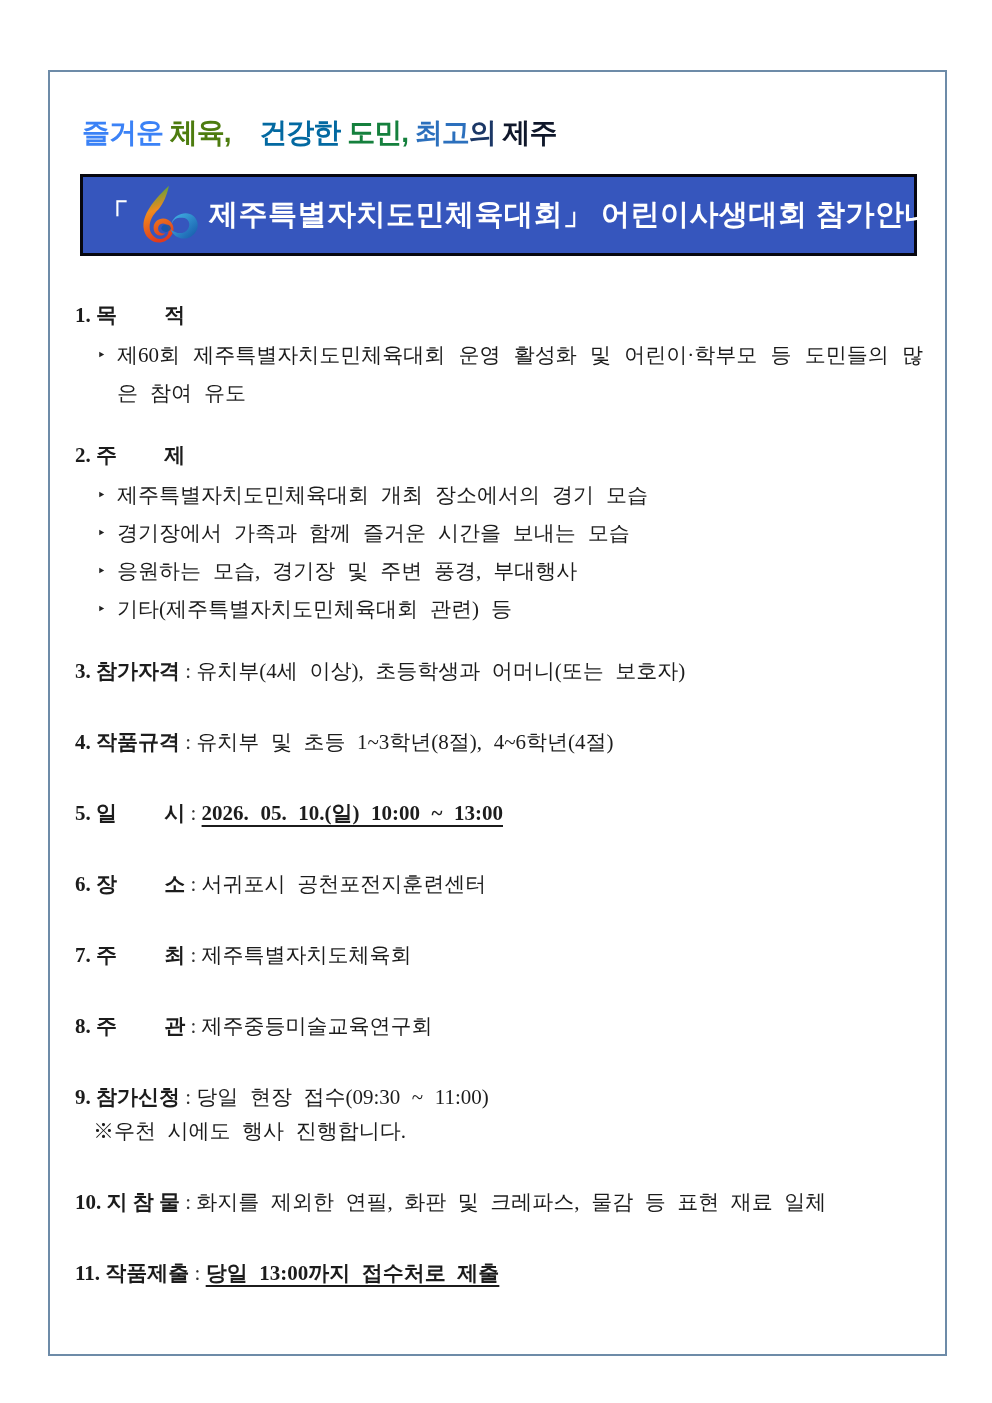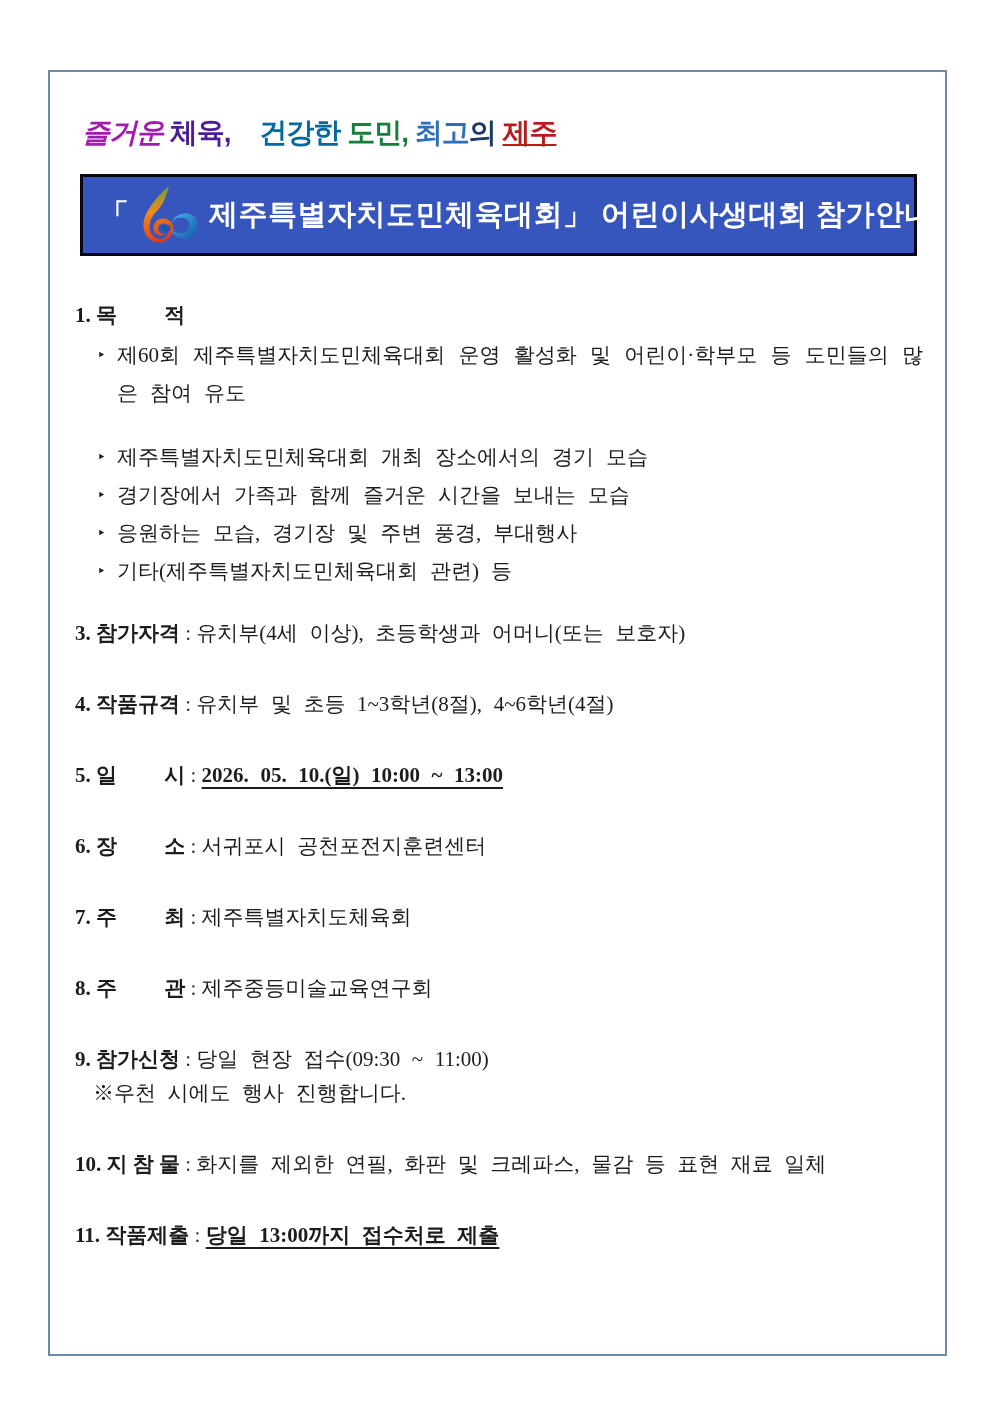--- a/index.html
+++ b/index.html
@@ -95,21 +95,21 @@
   }
   .notes { margin-top: 0; }
   .note-line { margin-left: 18px; word-spacing: 0.3em; white-space: pre-wrap; }
   .note-bold { font-weight: bold; }
 </style>
 </head>
 <body>
 
 <div class="frame">
 
-  <div class="slogan"><span style="color: #a21caf; font-style: italic;">즐거운 </span><span style="color: #4c1d95; text-align: right;">체육, </span><span style="color: #0369a1; margin-left: 22px;">건강한 </span><span style="color: #15803d;">도민, </span><span style="color: rgb(44, 112, 189); text-align: right;">최고</span><span style="color: rgb(27, 55, 102);">의 </span><span style="color: #b91c1c; text-decoration: underline;">제주</span></div>
+  <div class="slogan"><span style="color: #3b82f6;">즐거운 </span><span style="color: #4d7c0f; text-align: right;">체육, </span><span style="color: #0369a1; margin-left: 22px;">건강한 </span><span style="color: #15803d;">도민, </span><span style="color: rgb(44, 112, 189); text-align: right;">최고</span><span style="color: rgb(27, 55, 102);">의 </span><span style="color: #0f172a;">제주</span></div>
 
   <div class="banner">
     <span class="bracket">「</span>
     <span class="logo-wrap">
       <svg width="66" height="62" viewBox="0 0 70 64" aria-hidden="true">
         <defs>
           <linearGradient id="flameGrad" x1="0.2" y1="0" x2="0.4" y2="1">
             <stop offset="0" stop-color="#2ea84a"></stop>
             <stop offset="0.45" stop-color="#f08a1d"></stop>
             <stop offset="1" stop-color="#df3a1e"></stop>
@@ -133,20 +133,21 @@
       <div class="item-line"><span class="label">1. 목　　 적</span></div>
       <div class="bullets">
         <div class="bullet-row">
           <span class="bullet-glyph">‣</span>
           <div class="bullet-text">제60회 제주특별자치도민체육대회 운영 활성화 및 어린이·학부모 등 도민들의 많은 참여 유도</div>
         </div>
       </div>
     </div>
 
     <div class="item-block">
+      <div class="item-line"><span class="label">2. 주　　 제</span></div>
       <div class="bullets">
         <div class="bullet-row">
           <span class="bullet-glyph">‣</span>
           <div class="bullet-text">제주특별자치도민체육대회 개최 장소에서의 경기 모습</div>
         </div>
         <div class="bullet-row">
           <span class="bullet-glyph">‣</span>
           <div class="bullet-text">경기장에서 가족과 함께 즐거운 시간을 보내는 모습</div>
         </div>
         <div class="bullet-row">

